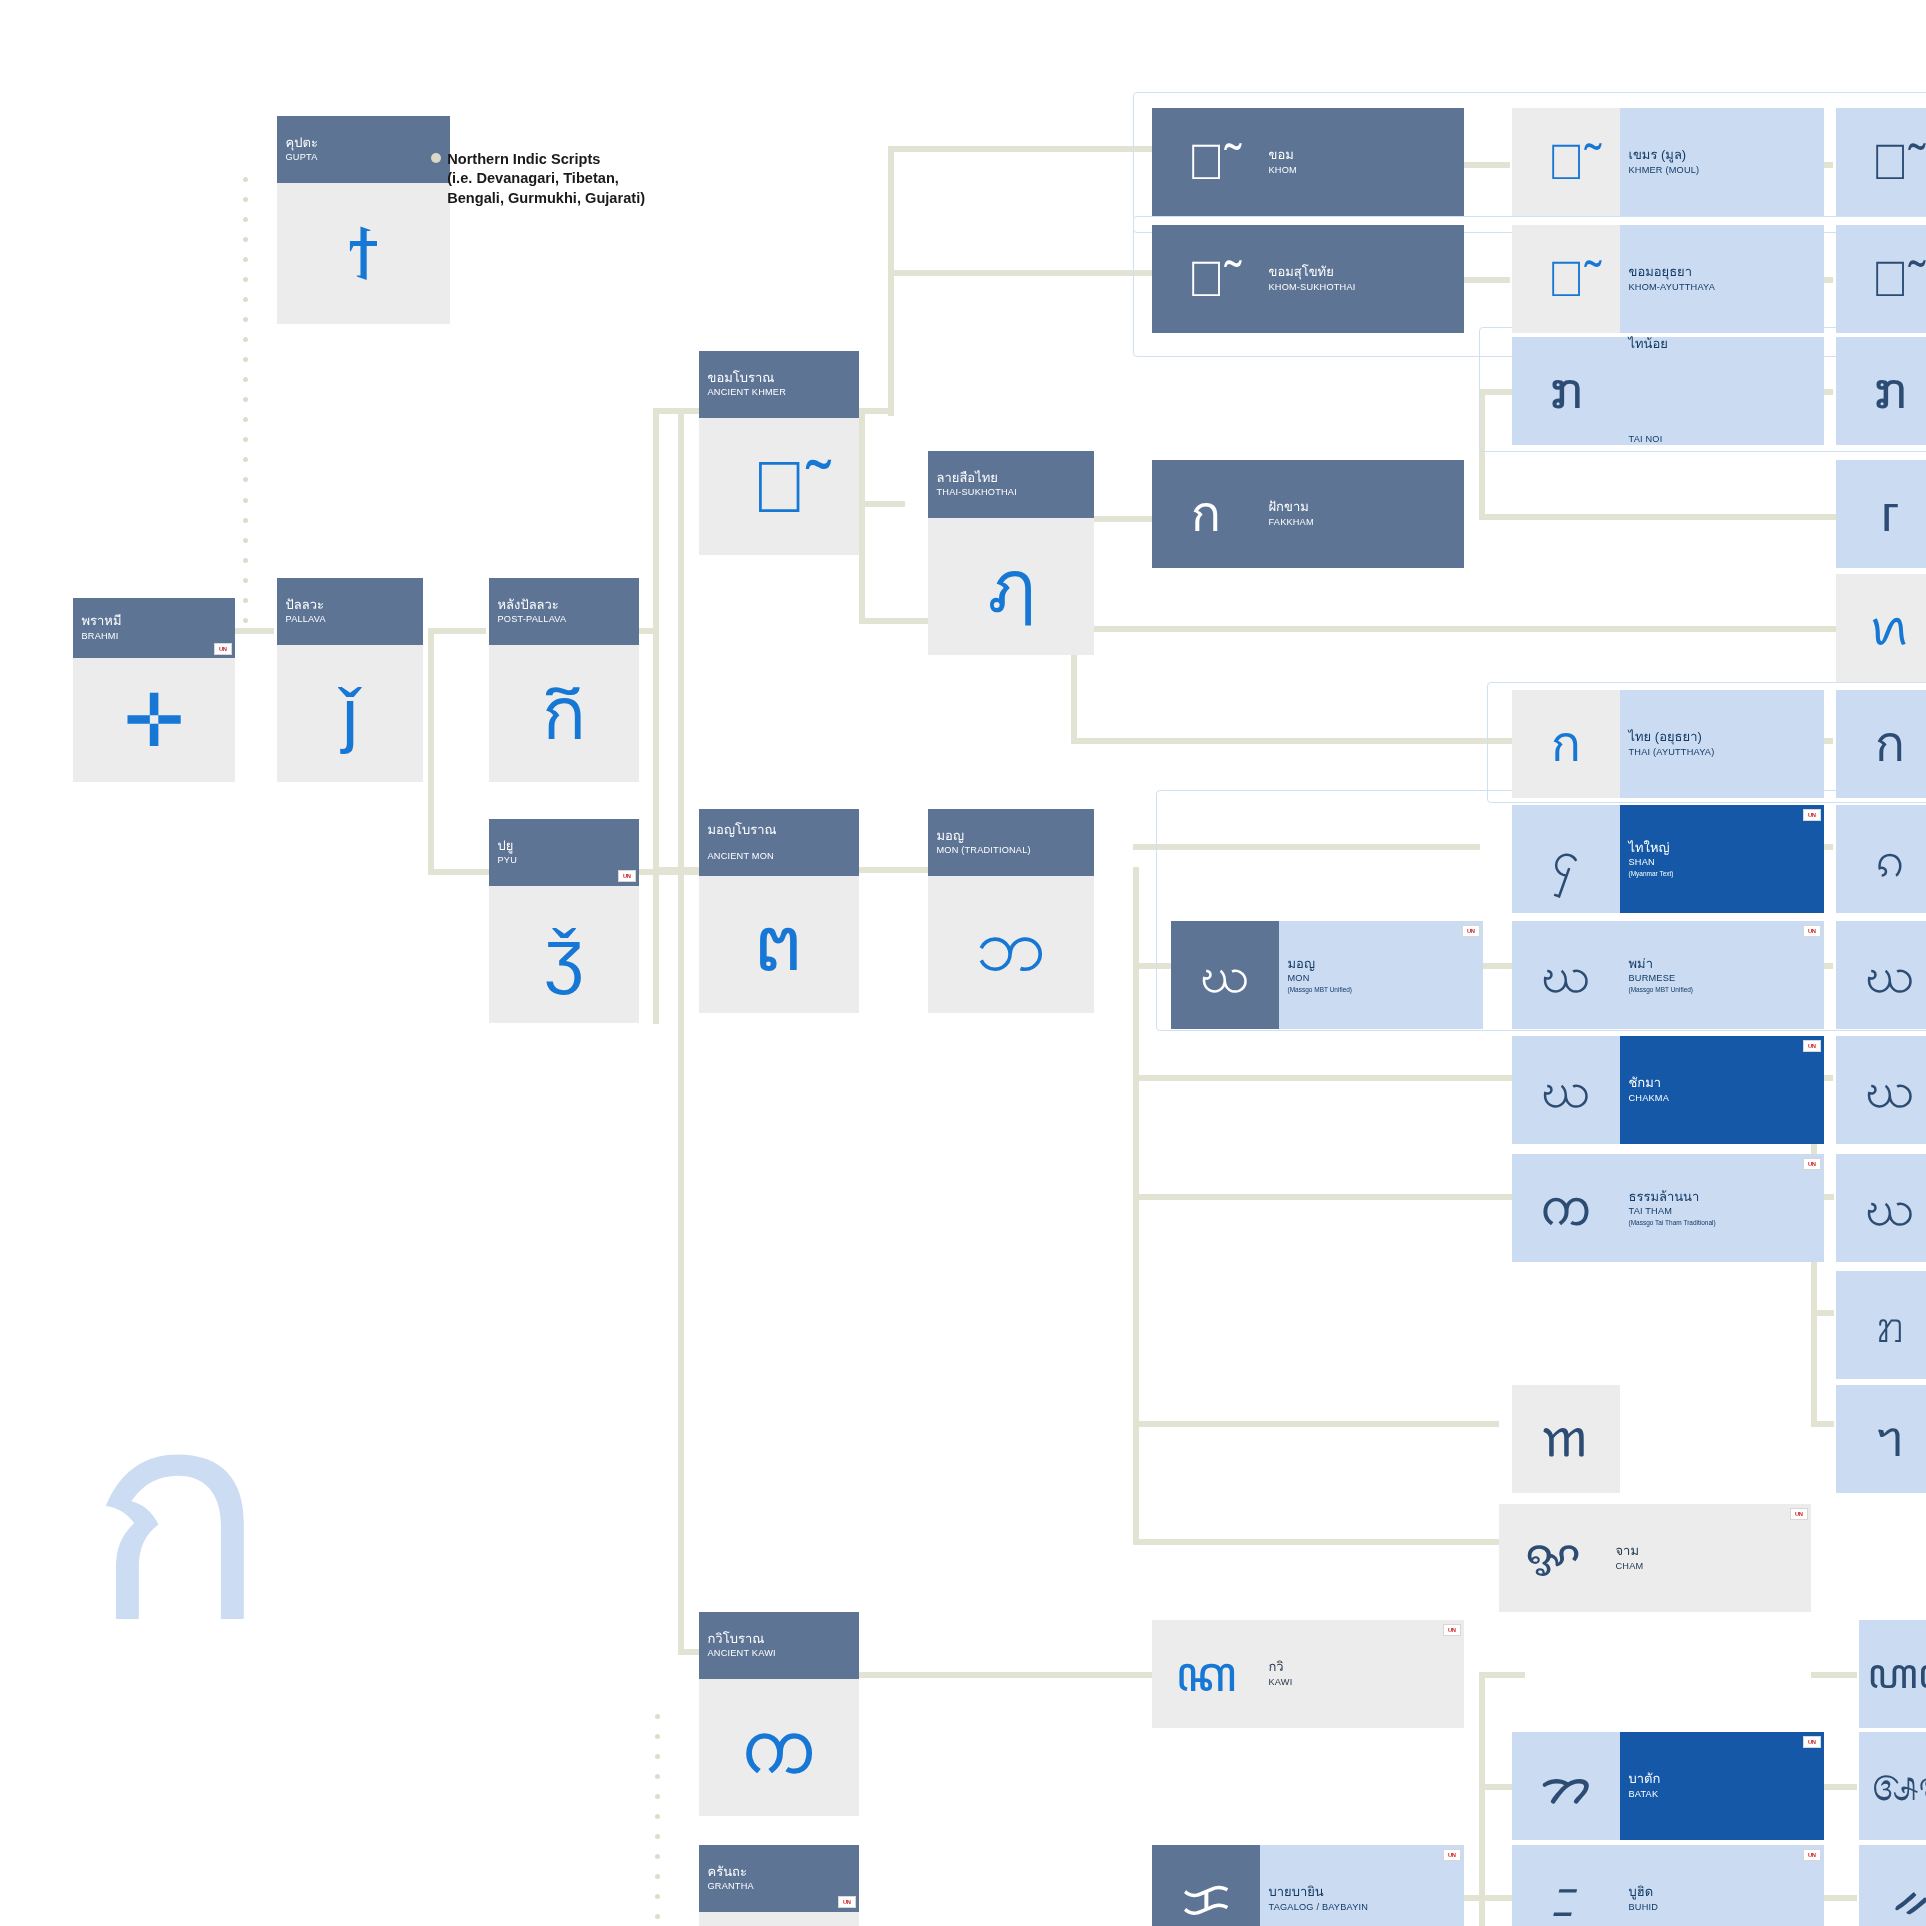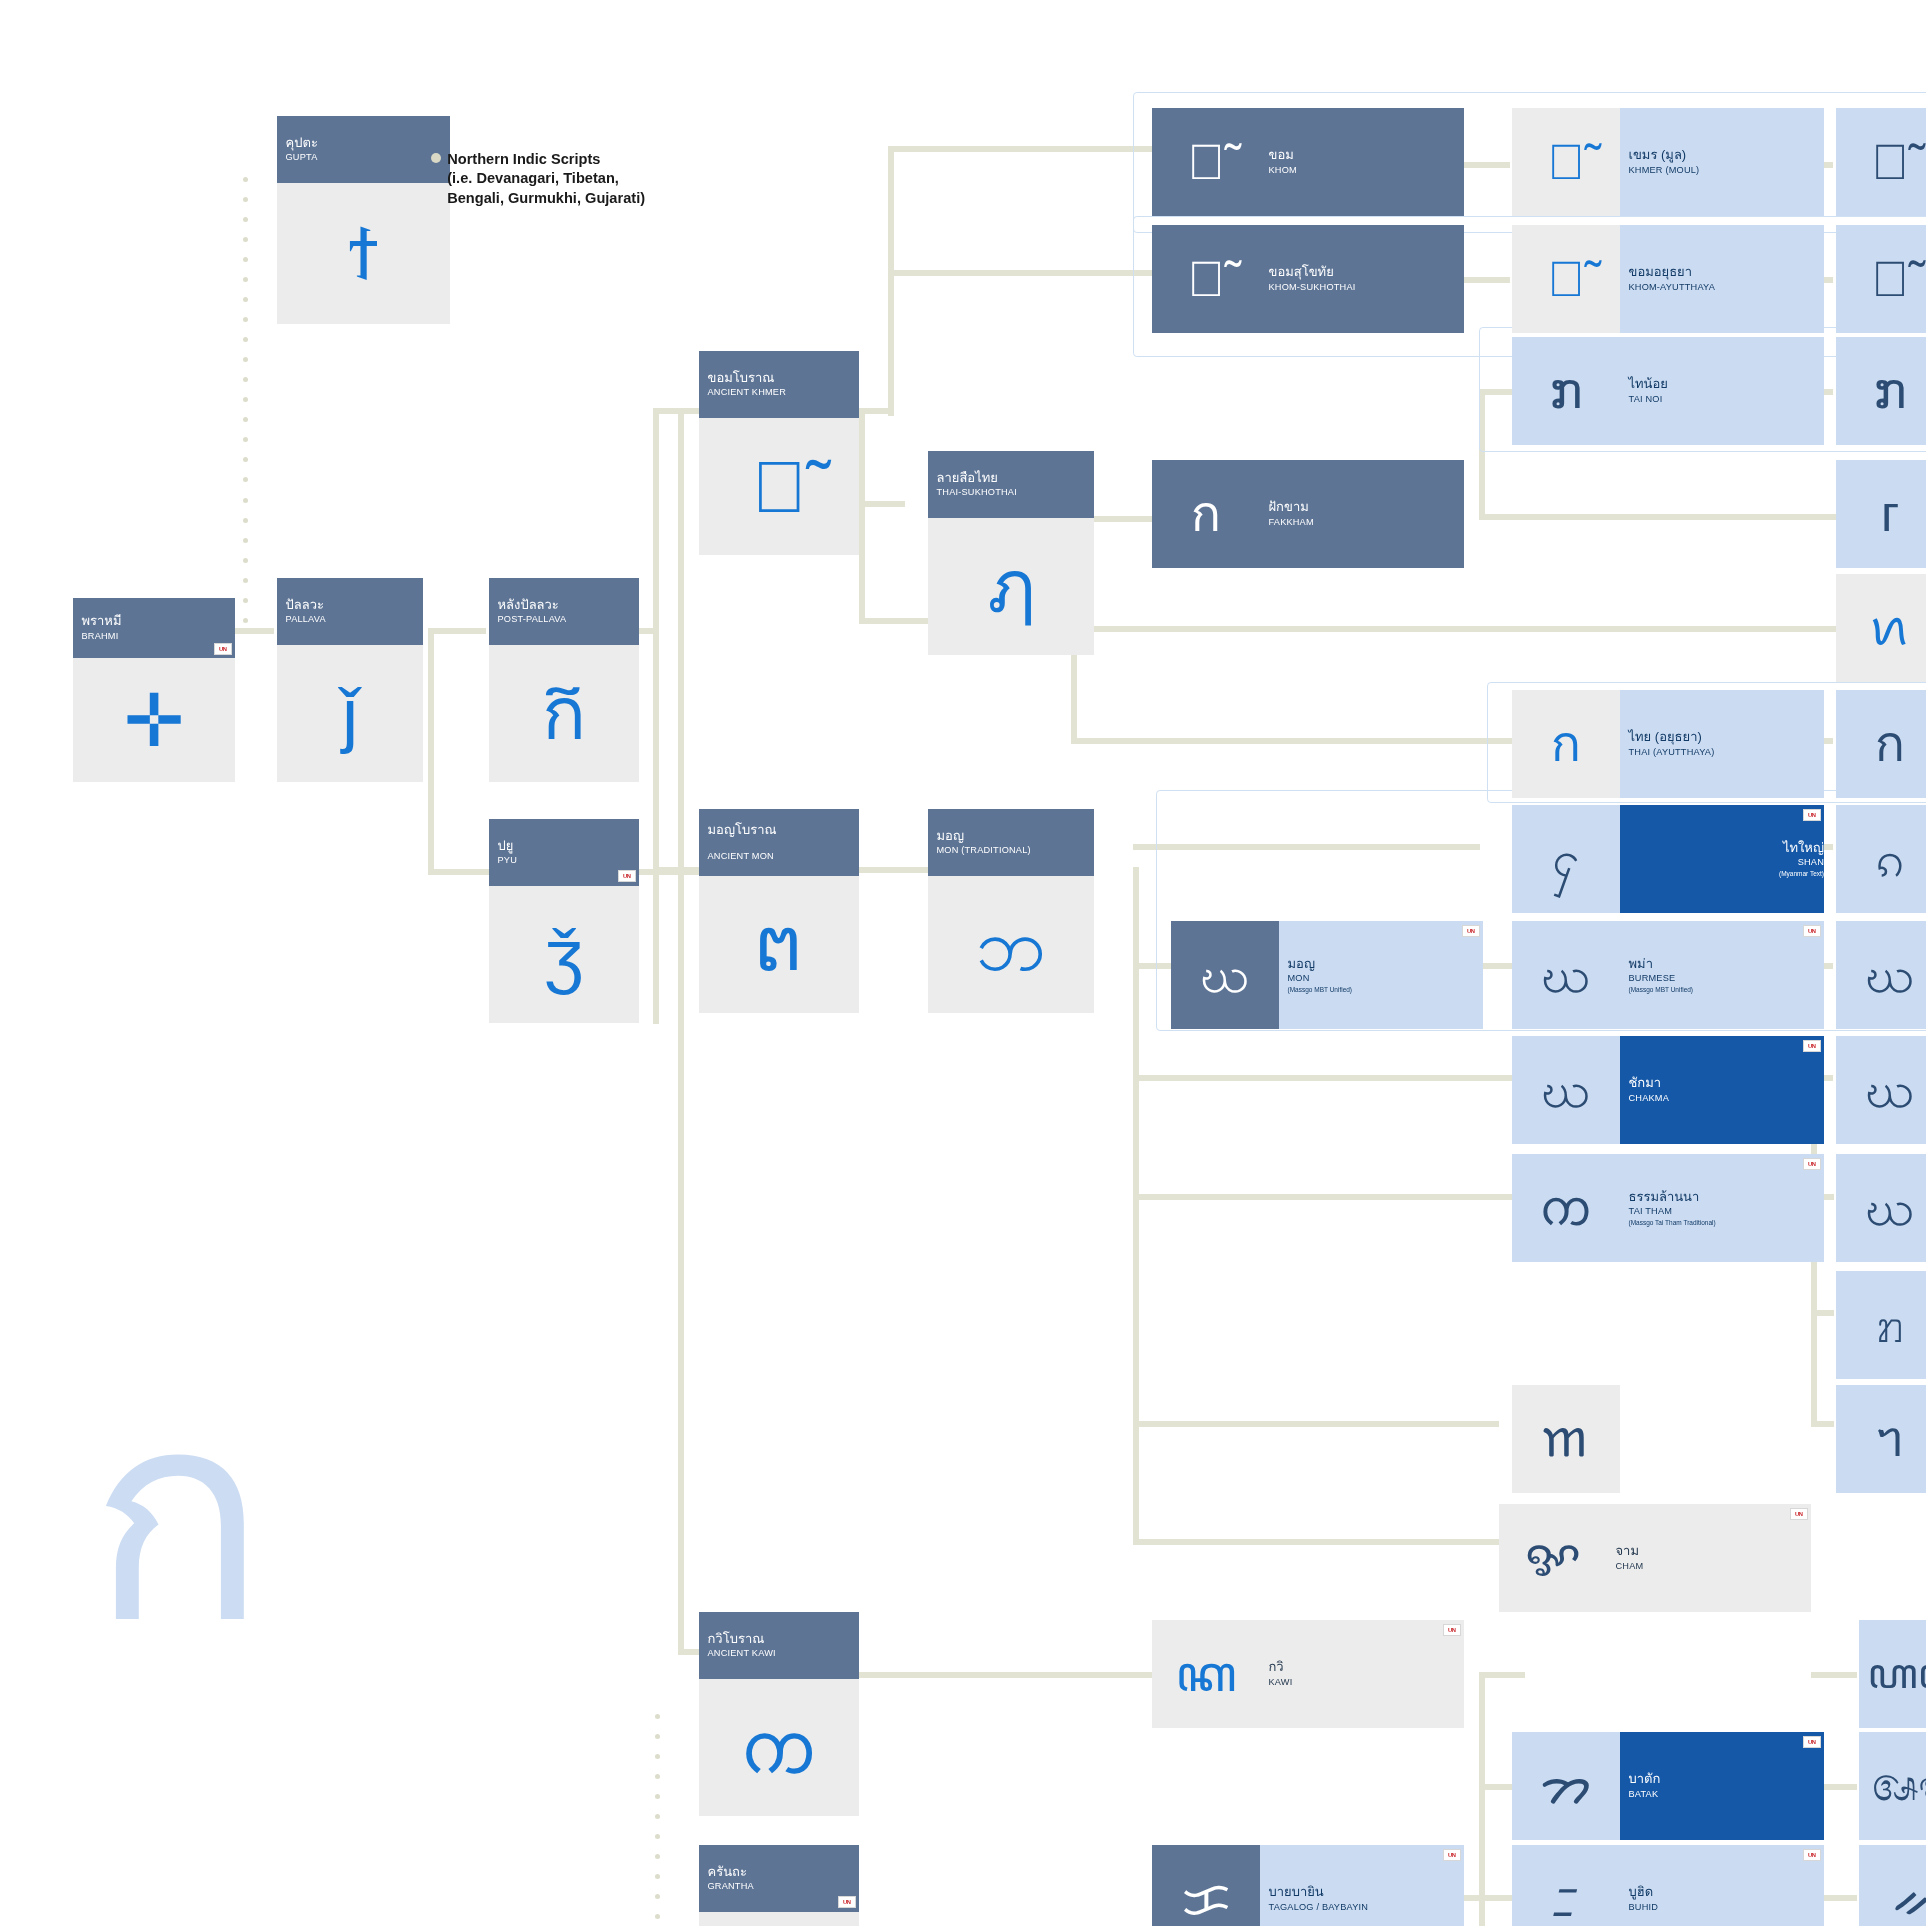--- a/index.html
+++ b/index.html
@@ -346,21 +346,21 @@
     <div class="glyphbox pal-midglyph" style="width:108px;">
       <span class="glyph g-dark" style="font-size:50px;">ក̃</span>
     </div>
 
   </div>
 
   <div class="node" style="left:1512px;top:337px;width:312px;height:108px;">
     <div class="glyphbox pal-midglyph" style="width:108px;">
       <span class="glyph g-dark" style="font-size:50px;">ກ</span>
     </div>
-    <div class="labelbox pal-paleblue" style="width:204px;">
+    <div class="labelbox pal-paleblue" style="width:204px;justify-content:space-between;">
       <div class="l-thai">ไทน้อย</div>
       <div class="l-rom">TAI NOI</div>
     </div>
   </div>
   <div class="node" style="left:1836px;top:337px;width:312px;height:108px;">
     <div class="glyphbox pal-midglyph" style="width:108px;">
       <span class="glyph g-dark" style="font-size:50px;">ກ</span>
     </div>
 
   </div>
@@ -402,21 +402,21 @@
     <div class="glyphbox pal-midglyph" style="width:108px;">
       <span class="glyph g-dark" style="font-size:50px;">ก</span>
     </div>
 
   </div>
 
   <div class="node" style="left:1512px;top:805px;width:312px;height:108px;">
     <div class="glyphbox pal-midglyph" style="width:108px;">
       <span class="glyph g-dark" style="font-size:50px;">ႁ</span>
     </div>
-    <div class="labelbox pal-bluelabel" style="width:204px;text-align:right;">
+    <div class="labelbox pal-bluelabel" style="width:204px;">
       <div class="l-thai">ไทใหญ่</div>
       <div class="l-rom">SHAN</div>
       <div class="l-note">(Myanmar Text)</div>
       <div class="badge">
           <span>UN</span>
         </div>
     </div>
   </div>
   <div class="node" style="left:1836px;top:805px;width:312px;height:108px;">
     <div class="glyphbox pal-midglyph" style="width:108px;">

